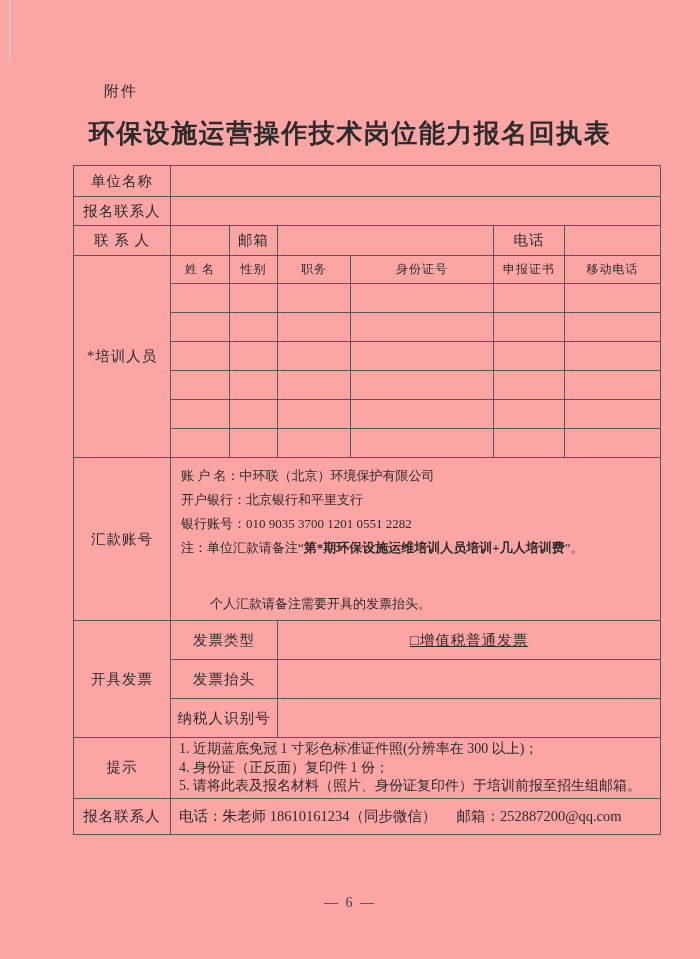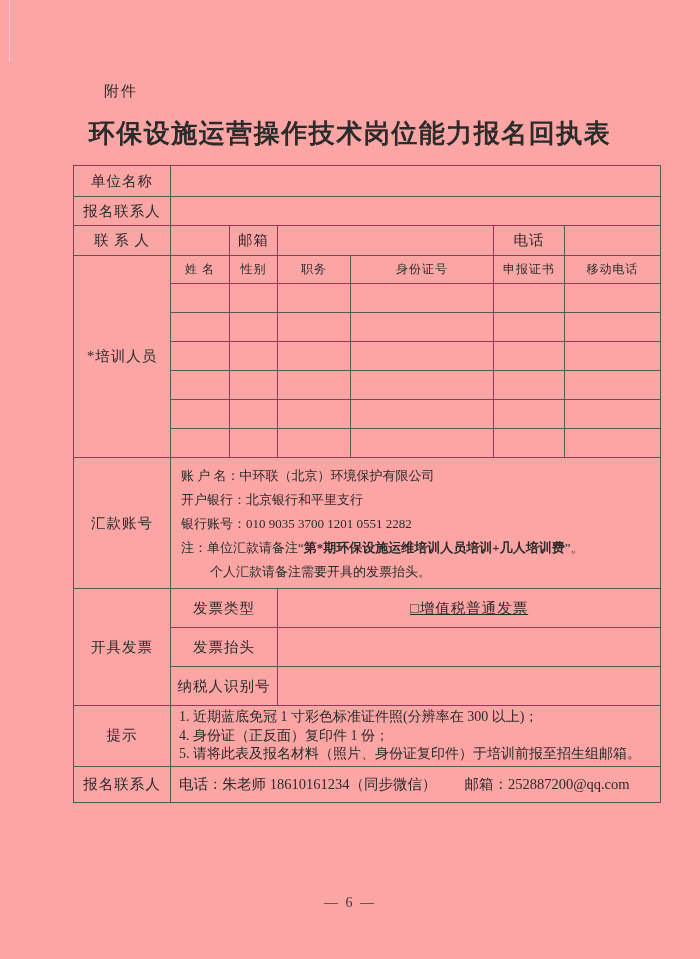--- a/index.html
+++ b/index.html
@@ -43,26 +43,26 @@
   tr.r-mail     { height:29px; }
   tr.r-contact  { height:30px; }
   tr.r-thead    { height:28px; }
   tr.r-blank    { height:29px; }
   tr.r-remit    { height:123px; }
   tr.r-inv      { height:39px; }
   tr.r-tips     { height:57px; }
   tr.r-regc     { height:36px; }
   th.pcol { text-align:center; font-size:12px; letter-spacing:1px; }
   .remit-box { padding:6px 4px 4px 10px; line-height:24px; font-size:13px; }
-  .remit-note-ind { padding-left:29px; }
+  .remit-note-ind { padding-left:29px;margin-top:32px; }
   .bold { font-weight:bold; }
   .inv-center { text-align:center; letter-spacing:1px;text-decoration:underline; }
   .tips-box { padding:2px 2px 2px 8px; font-size:14px; line-height:18.5px;font-family:Liberation Serif, serif; }
   .regc-box { padding:0 2px 0 8px; font-size:14.5px; }
-  .regc-email { margin-left:28px;font-family:Liberation Serif, serif; }
+  .regc-email { margin-left:20px;font-family:Liberation Serif, serif; }
   .footer-note {
     position:absolute; top:800px; left:0; width:100%;
     text-align:center; font-weight:bold; font-size:16.5px;
     line-height:33px; letter-spacing:0.5px;
   }
   .footer-note span {
     text-decoration:underline;
     text-underline-offset:4px;
     text-decoration-thickness:1.5px;
   }

